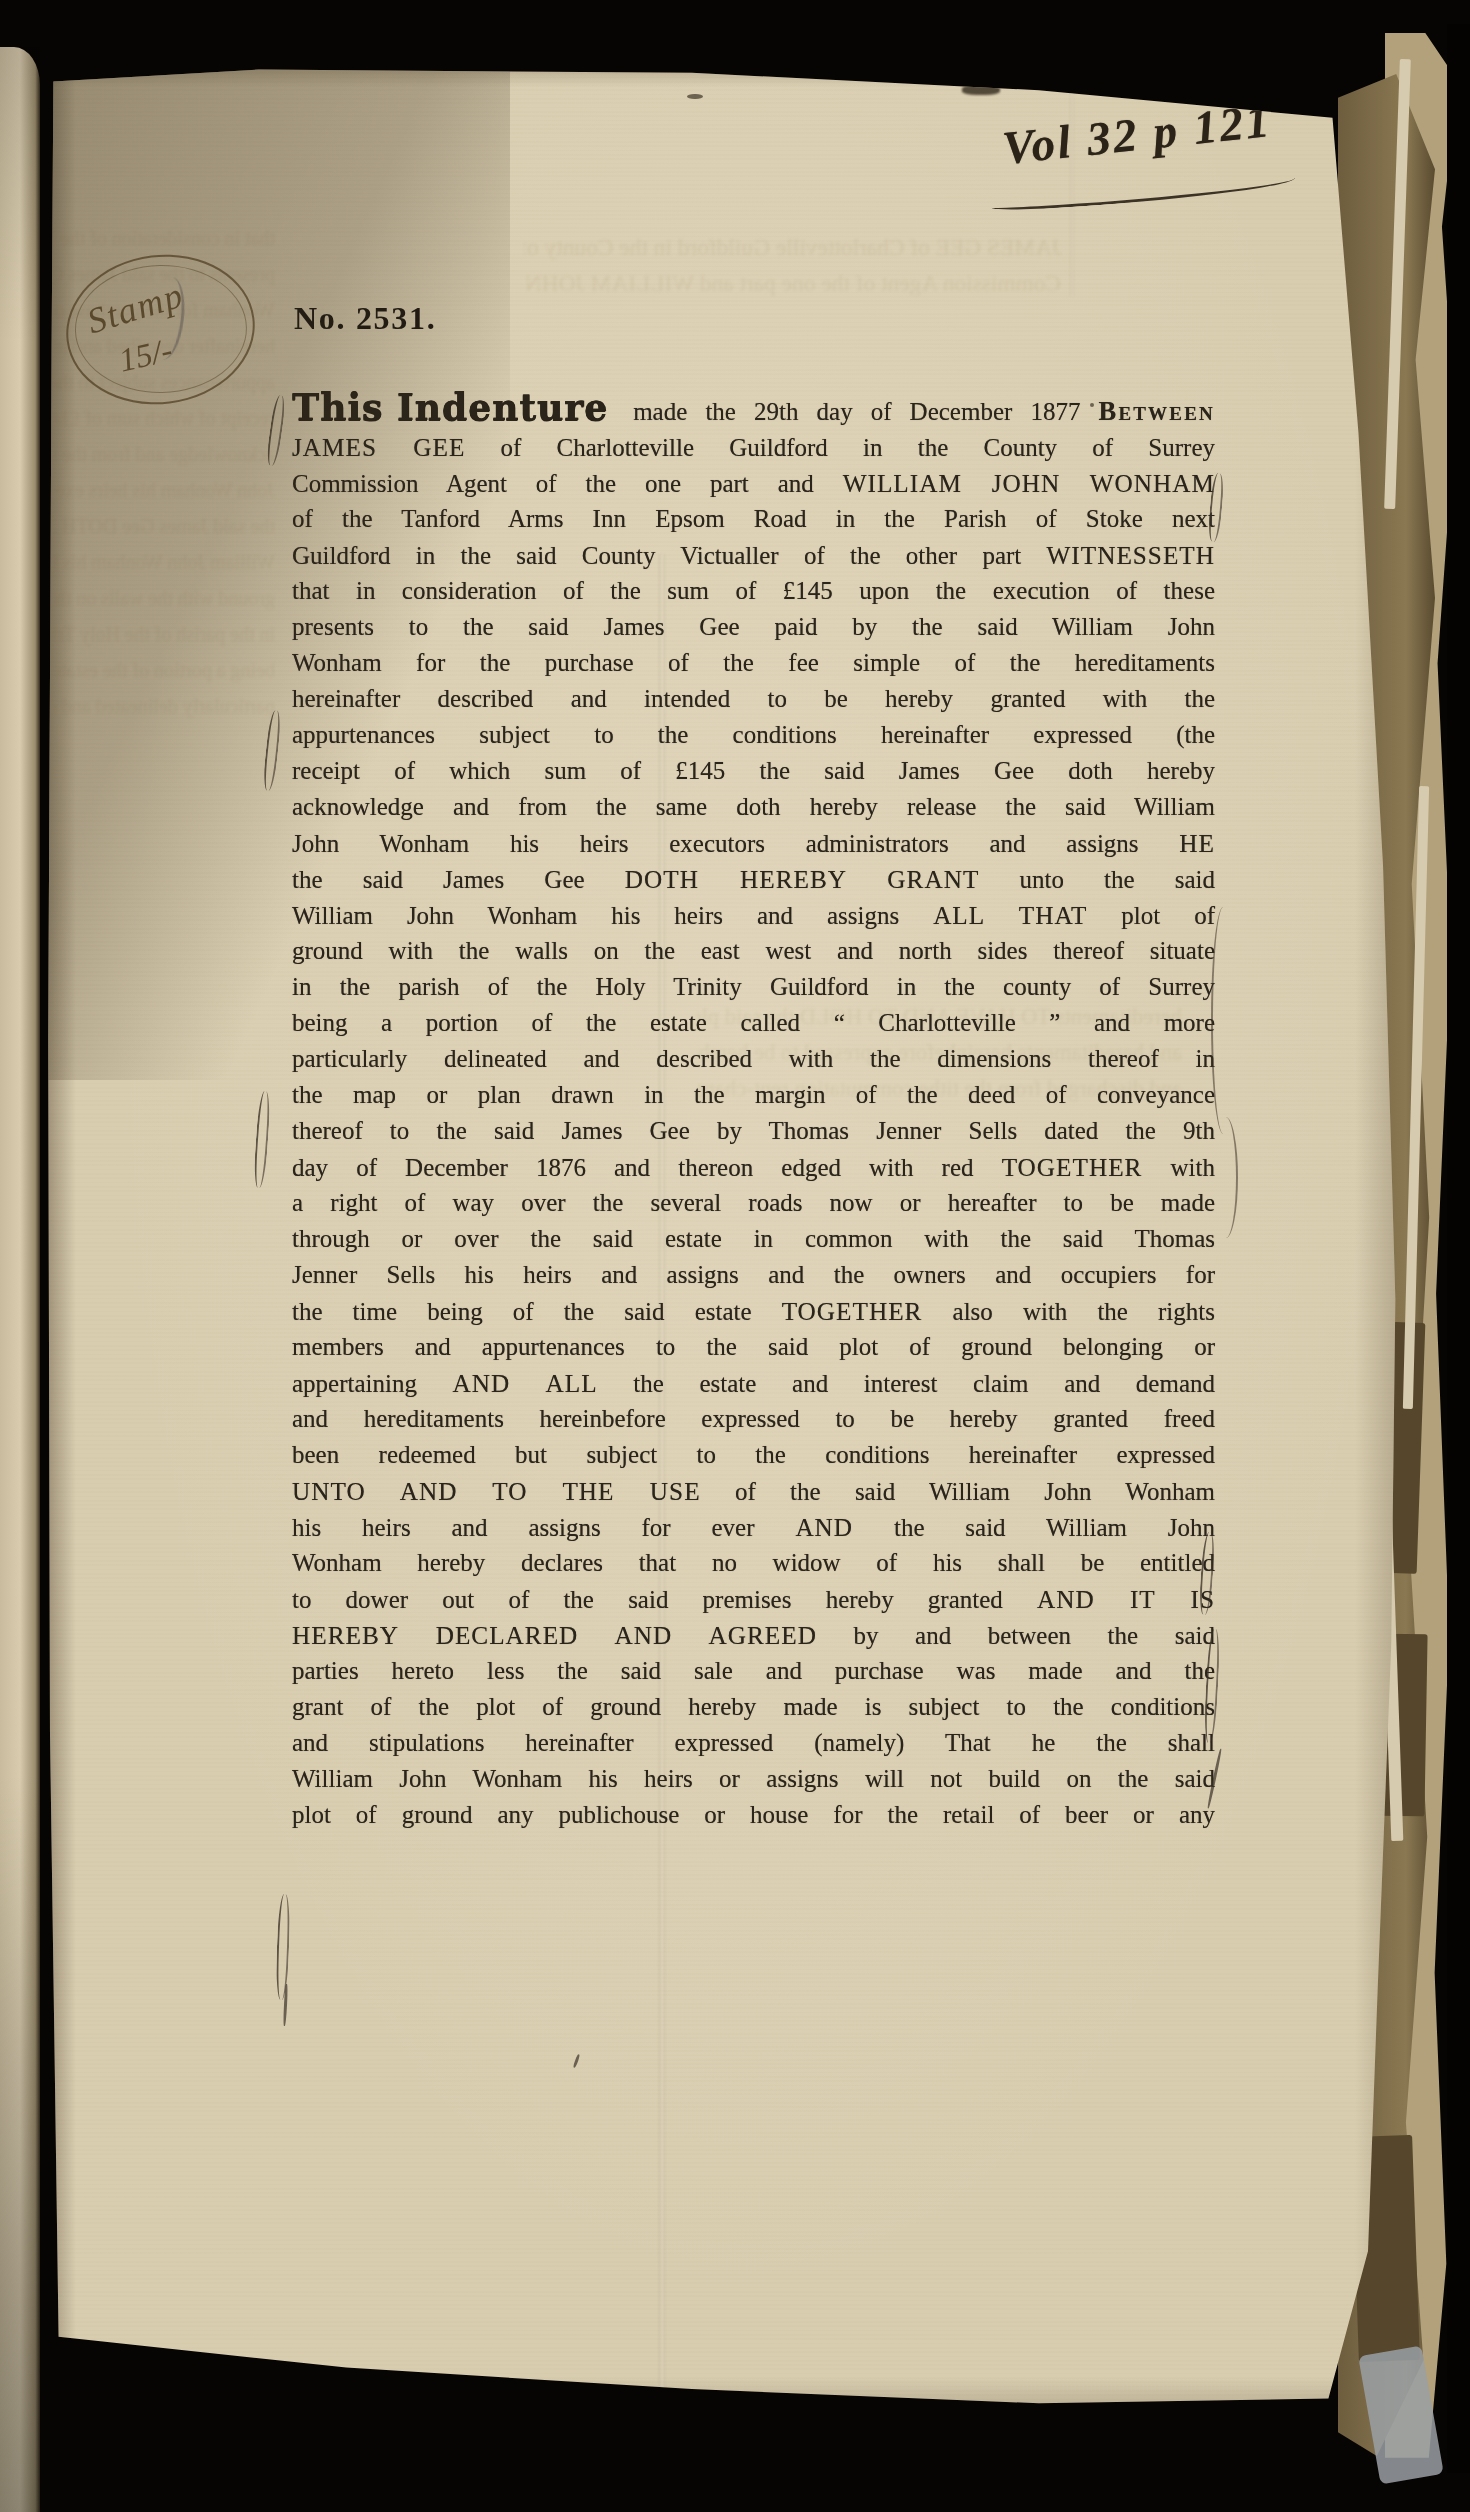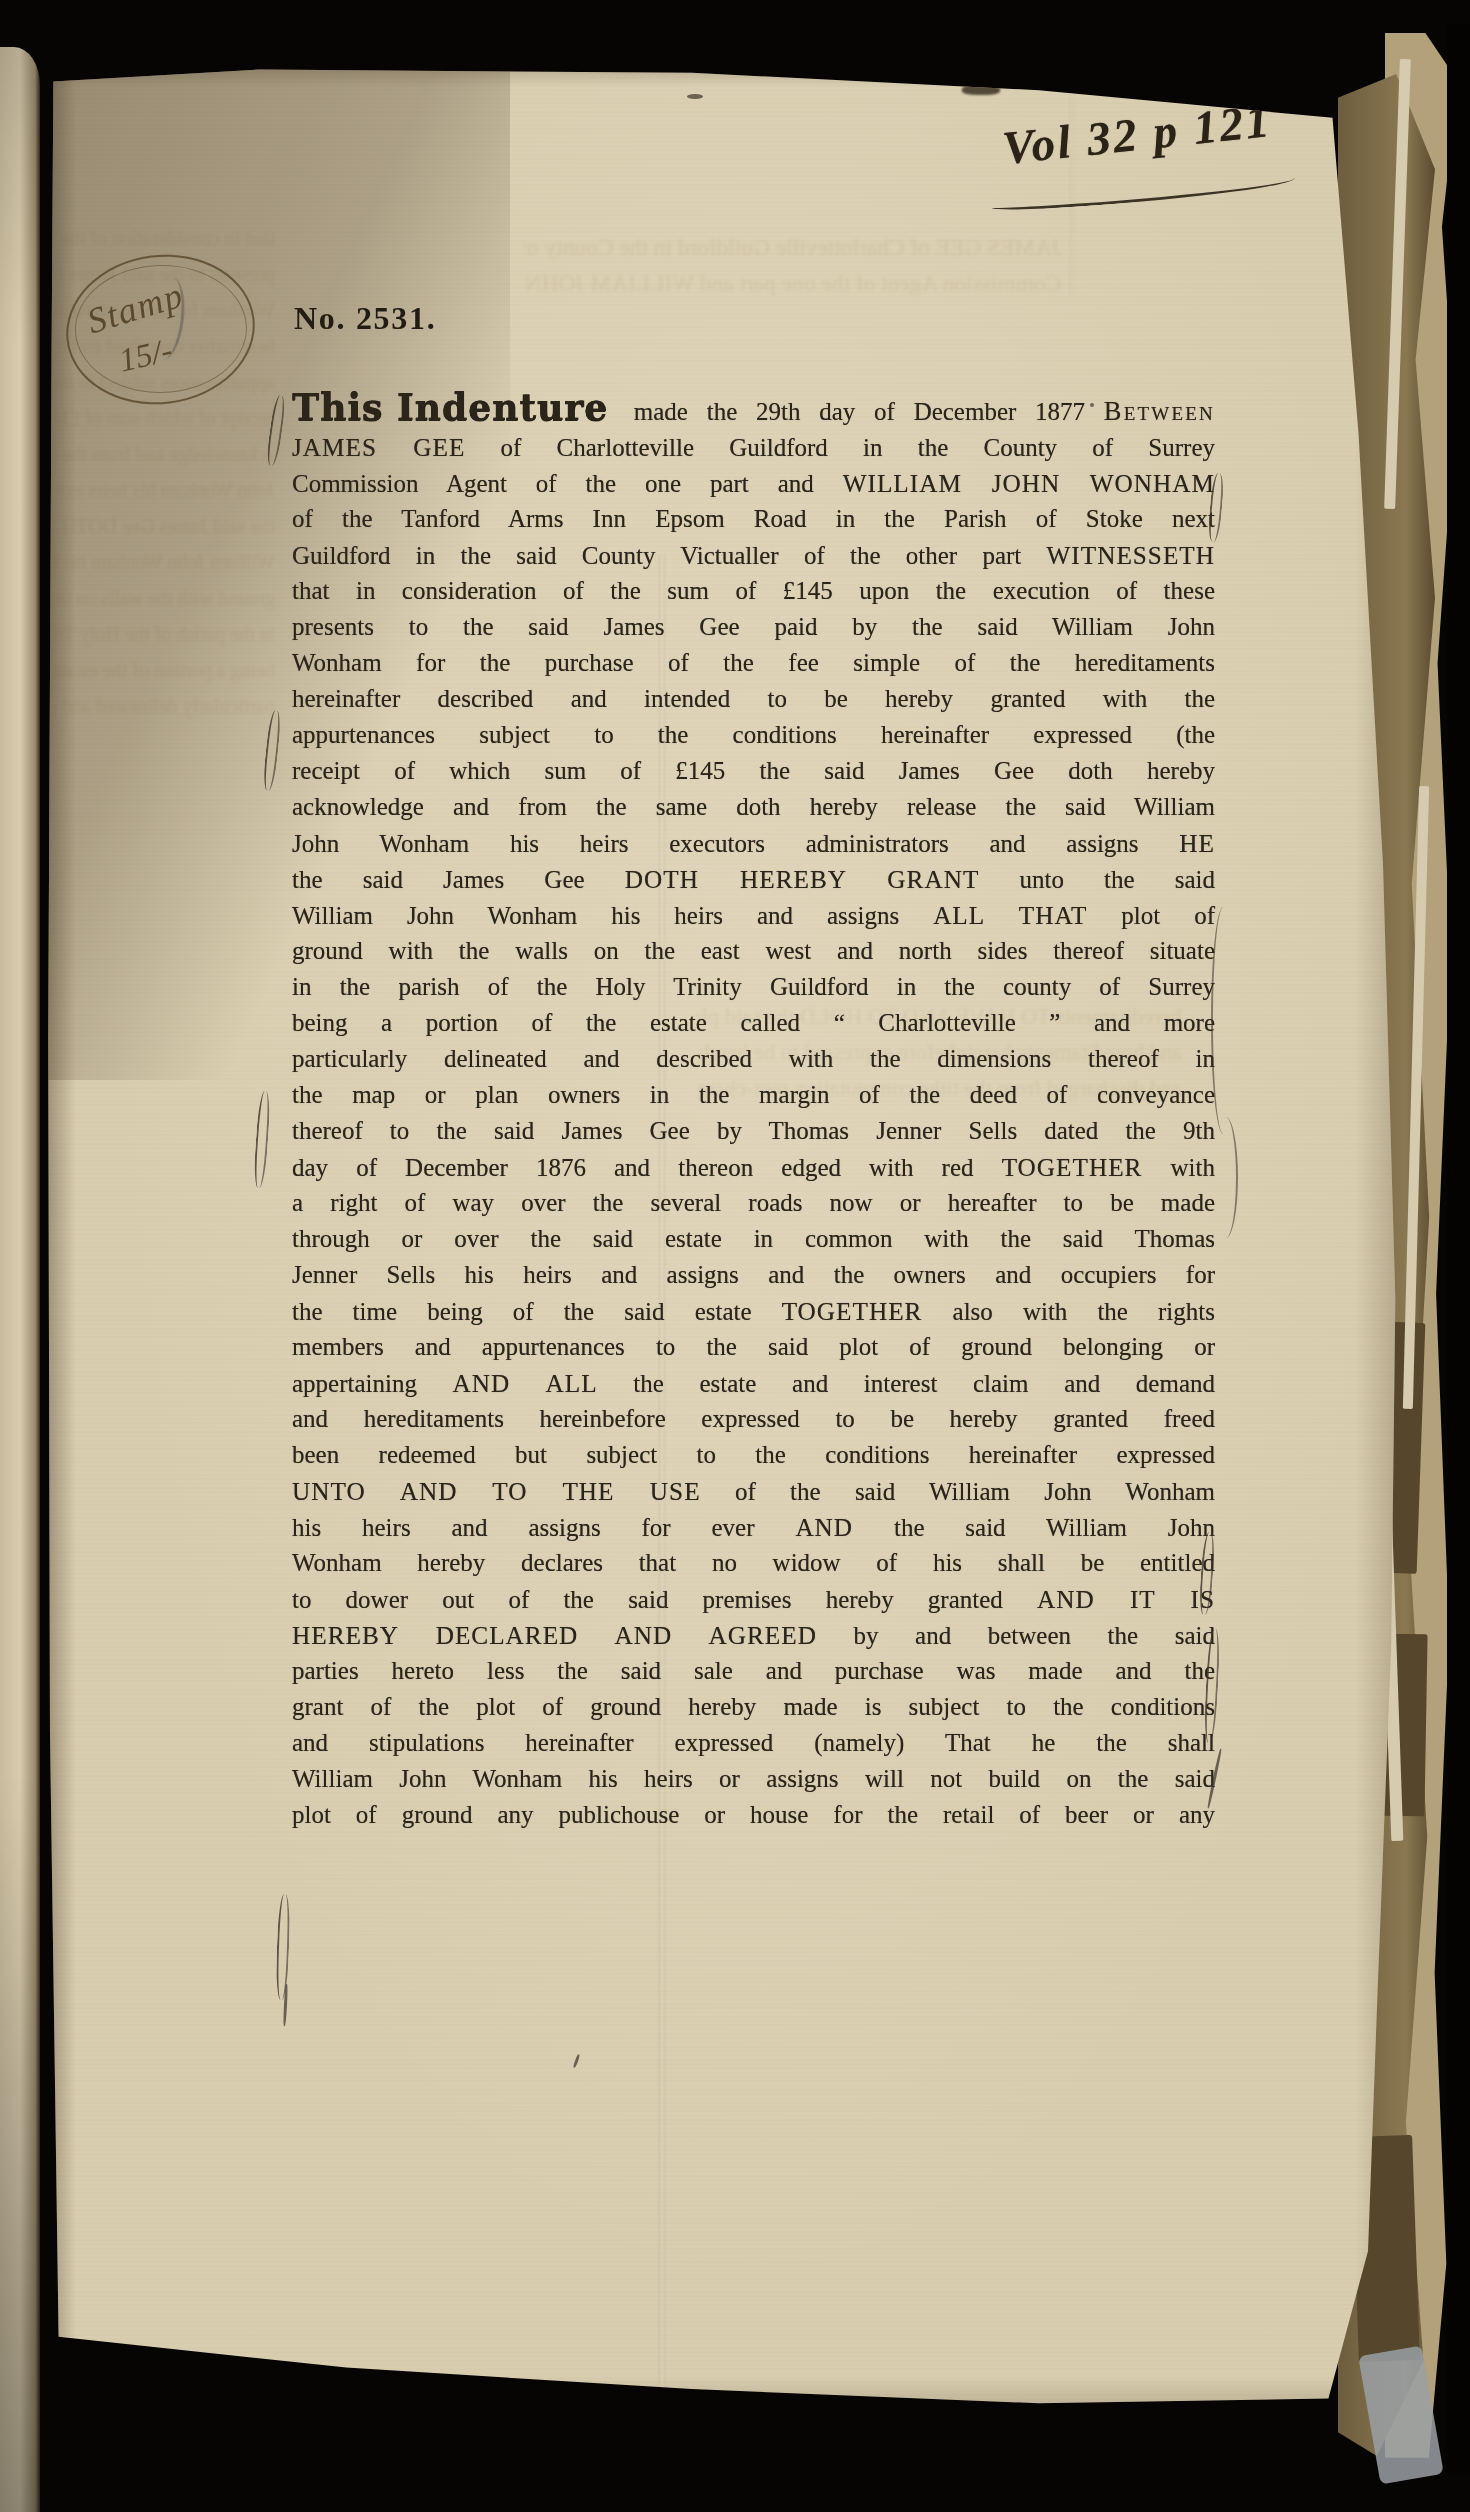--- a/index.html
+++ b/index.html
@@ -65,21 +65,21 @@
 
   #doc-number{position:absolute;left:251px;top:241px;z-index:3;font-weight:bold;font-size:32px;
     letter-spacing:1.7px;color:#1e1913;}
 
   
   #doc-body{position:absolute;left:249px;top:334px;width:923px;z-index:4;
     color:var(--ink,#2a241b);font-size:25px;}
   #doc-body .line{height:36px;line-height:36px;text-align:justify;text-align-last:justify;
     -moz-text-align-last:justify;white-space:nowrap;text-shadow:0 0 0.7px rgba(42,36,27,.55);}
   .caps{letter-spacing:1px;font-size:1.01em;}
-  .smallcaps{font-variant:small-caps;letter-spacing:2.2px;font-size:1.06em;}
+  .smallcaps{font-variant:small-caps;letter-spacing:2.2px;font-size:1.06em;font-weight:bold;}
   .blackletter{display:inline-block;font-family:"DejaVu Serif",serif;font-weight:bold;font-size:1.45em;
     line-height:0;transform:scaleY(1.04);letter-spacing:0.9px;padding-right:7px;
     text-shadow:0.6px 0 currentColor,0 0.4px currentColor;}
 
   
   .ghost{position:absolute;z-index:1;color:#8a7852;opacity:.12;filter:blur(1.4px);
     transform:scaleX(-1);overflow:hidden;}
   .ghost .gl{white-space:nowrap;}
 
   
@@ -169,21 +169,21 @@
         <div class="line">appurtenances subject to the conditions hereinafter expressed (the</div>
         <div class="line">receipt of which sum of £145 the said James Gee doth hereby</div>
         <div class="line">acknowledge and from the same doth hereby release the said William</div>
         <div class="line">John Wonham his heirs executors administrators and assigns <span class="caps">HE</span></div>
         <div class="line">the said James Gee <span class="caps">DOTH HEREBY GRANT</span> unto the said</div>
         <div class="line">William John Wonham his heirs and assigns <span class="caps">ALL THAT</span> plot of</div>
         <div class="line">ground with the walls on the east west and north sides thereof situate</div>
         <div class="line">in the parish of the Holy Trinity Guildford in the county of Surrey</div>
         <div class="line">being a portion of the estate called “ Charlotteville ” and more</div>
         <div class="line">particularly delineated and described with the dimensions thereof in</div>
-        <div class="line">the map or plan owners in the margin of the deed of conveyance</div>
+        <div class="line">the map or plan drawn in the margin of the deed of conveyance</div>
         <div class="line">thereof to the said James Gee by Thomas Jenner Sells dated the 9th</div>
         <div class="line">day of December 1876 and thereon edged with red <span class="caps">TOGETHER</span> with</div>
         <div class="line">a right of way over the several roads now or hereafter to be made</div>
         <div class="line">through or over the said estate in common with the said Thomas</div>
         <div class="line">Jenner Sells his heirs and assigns and the owners and occupiers for</div>
         <div class="line">the time being of the said estate <span class="caps">TOGETHER</span> also with the rights</div>
         <div class="line">members and appurtenances to the said plot of ground belonging or</div>
         <div class="line">appertaining <span class="caps">AND ALL</span> the estate and interest claim and demand</div>
         <div class="line">and hereditaments hereinbefore expressed to be hereby granted freed</div>
         <div class="line">been redeemed but subject to the conditions hereinafter expressed</div>

